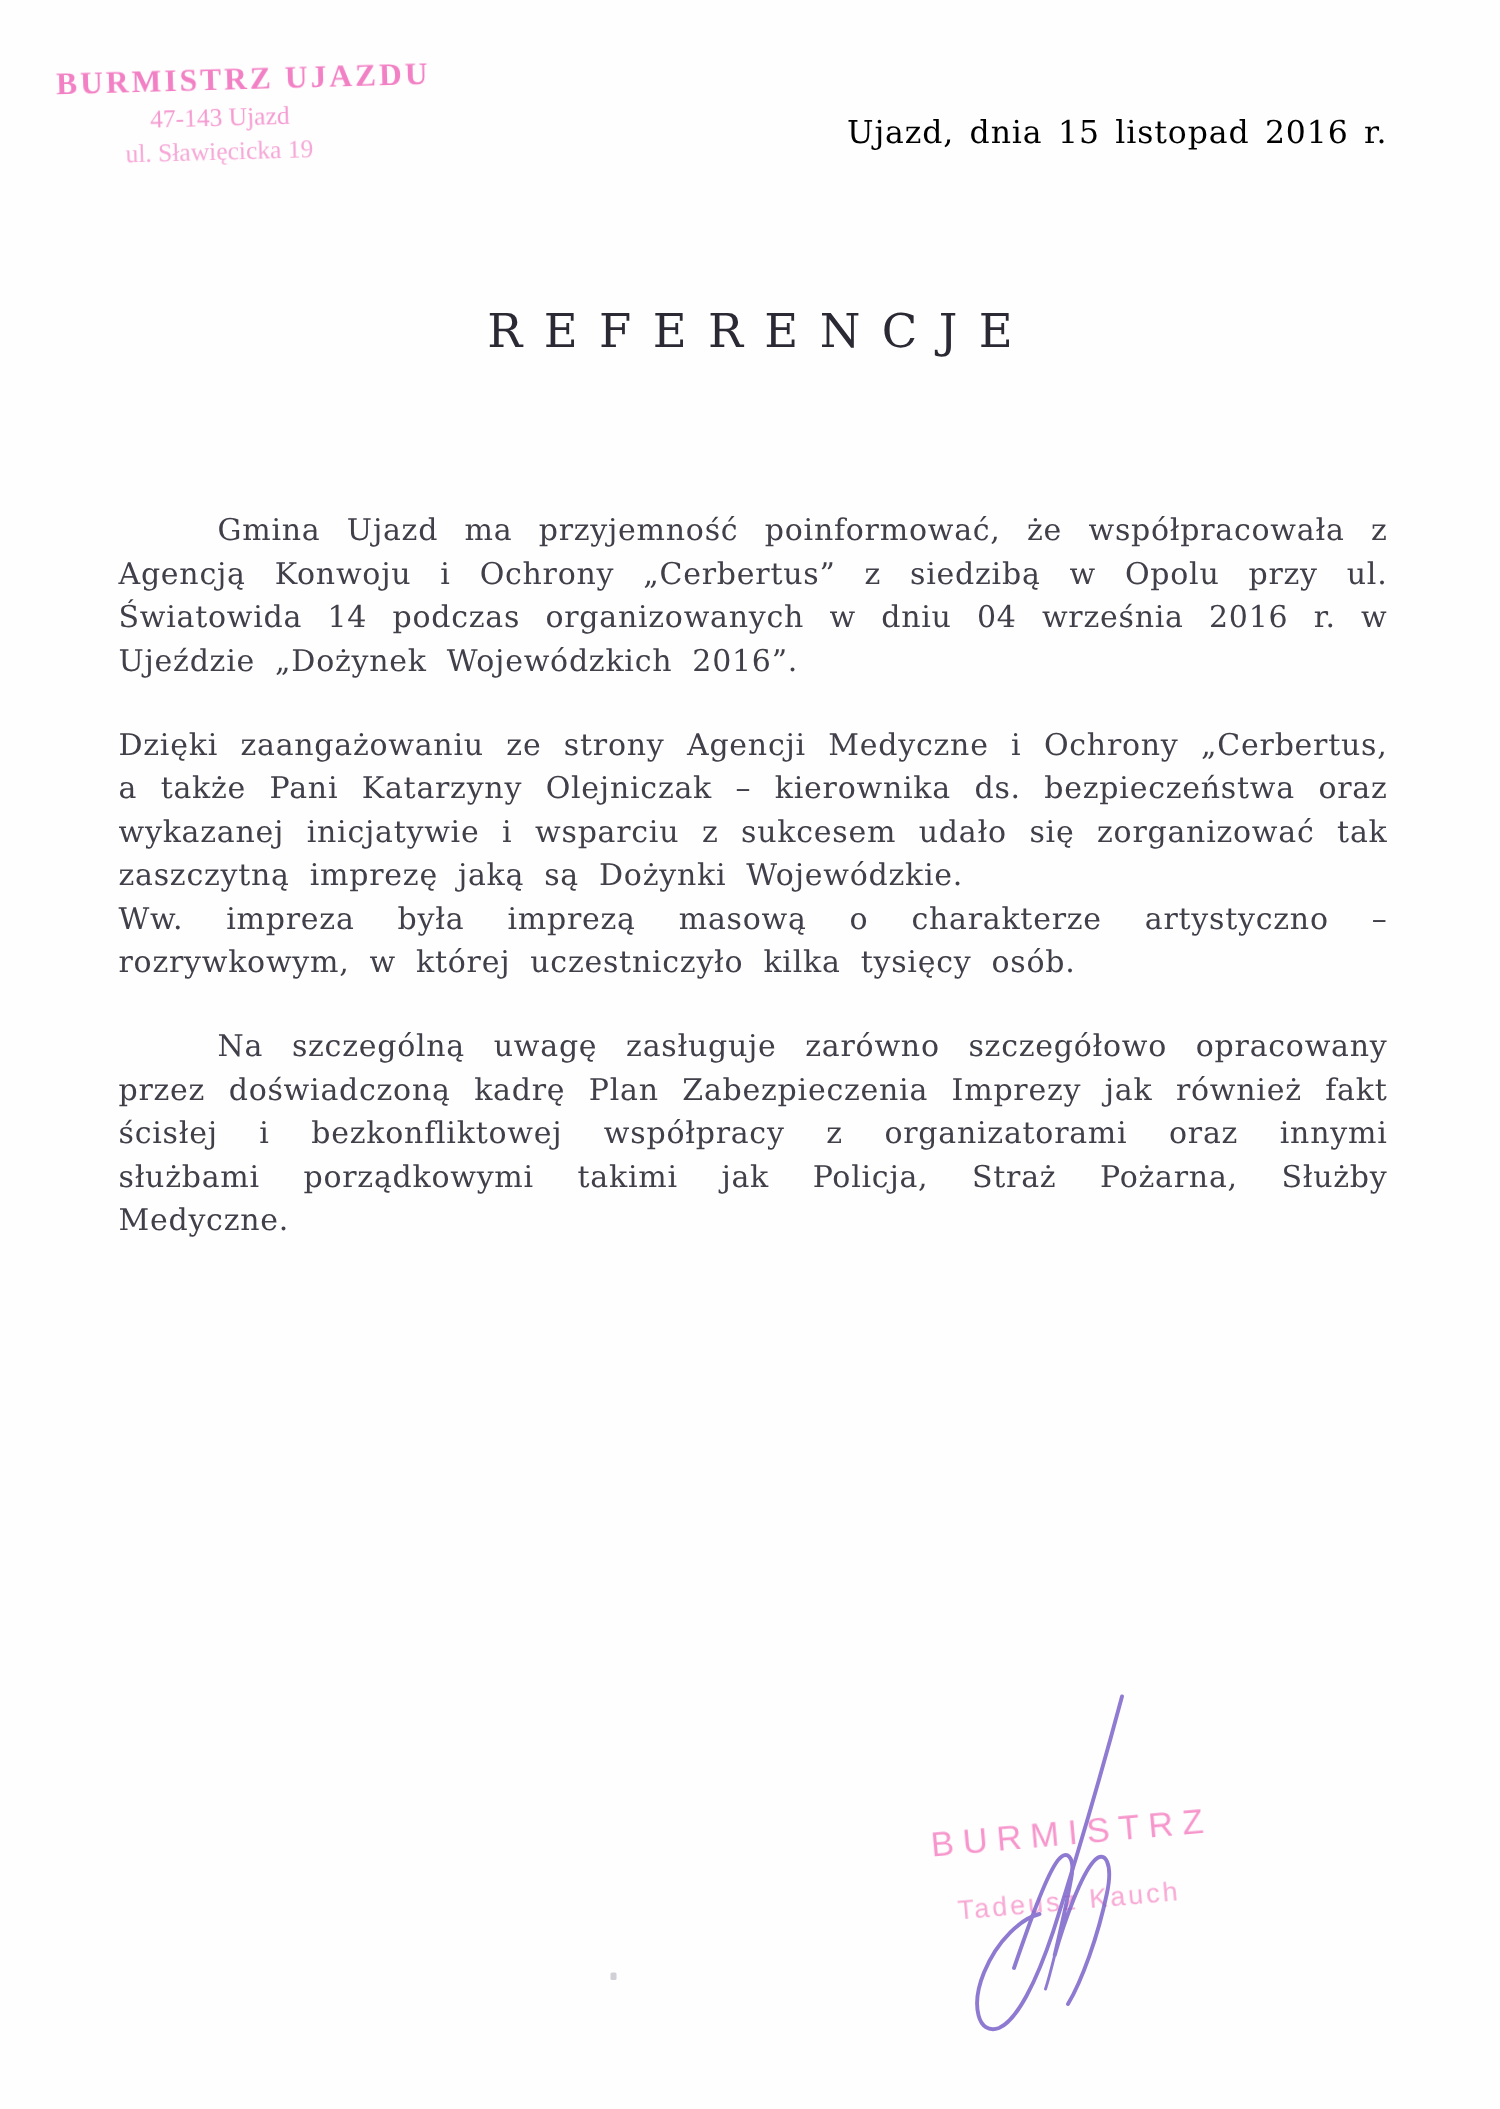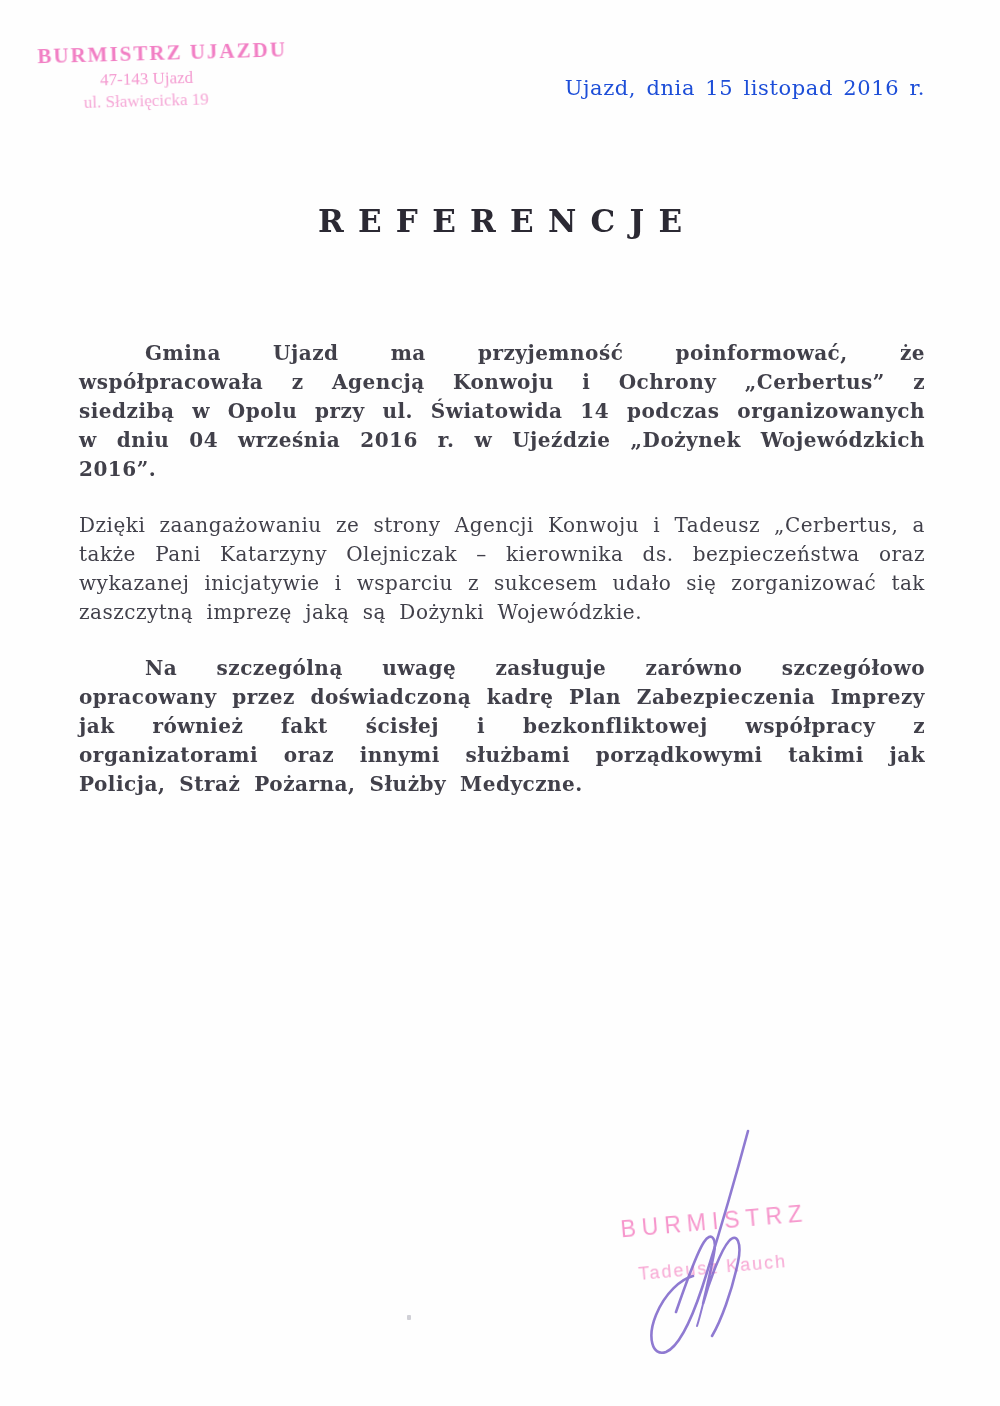--- a/index.html
+++ b/index.html
@@ -21,39 +21,39 @@
     filter:blur(0.4px);
     user-select:none;
   }
   .stamp-top .l1{font-size:21px;font-weight:bold;letter-spacing:2px;opacity:.78;}
   .stamp-top .l2{font-size:17px;padding-left:62px;margin-top:3px;opacity:.62;}
   .stamp-top .l3{font-size:17px;padding-left:45px;margin-top:2px;opacity:.55;}
   
   .dateline{
     position:absolute;top:76px;right:75px;
     font-size:21px;letter-spacing:.6px;word-spacing:3px;
-    color:#1d4ed8;
+    color:#000000;
   }
   
   .doc-title{
     position:absolute;top:203px;left:0;width:100%;
     text-align:center;
-    font-size:31px;font-weight:bold;
+    font-size:31px;font-weight:normal;
     letter-spacing:.46em;text-indent:.46em;
     color:#2b2933;
   }
   
   .body-text{
     position:absolute;left:79px;top:339px;width:846px;
     font-size:20px;line-height:29px;
     text-align:justify;
     letter-spacing:.5px;word-spacing:6.5px;
   }
   .body-text p{margin:0 0 27px 0;}
-  .body-text p.indent{text-indent:66px;font-weight:bold;}
+  .body-text p.indent{text-indent:66px;}
   .body-text p.tight{margin-top:-27px;}
   
   .stamp-bottom{
     position:absolute;left:622px;top:1205px;width:260px;
     color:#f36db8;
     font-family:"Liberation Sans","DejaVu Sans",sans-serif;
     transform:rotate(-5deg);
     filter:blur(0.4px);
     user-select:none;
   }
@@ -75,21 +75,22 @@
     <div class="l2">47-143 Ujazd</div>
     <div class="l3">ul. Sławięcicka 19</div>
   </div>
 
   <div class="dateline">Ujazd, dnia 15 listopad 2016 r.</div>
 
   <div class="doc-title">REFERENCJE</div>
 
   <div class="body-text">
     <p class="indent">Gmina Ujazd ma przyjemność poinformować, że współpracowała z Agencją Konwoju i Ochrony „Cerbertus” z siedzibą w Opolu przy ul. Światowida 14 podczas organizowanych w dniu 04 września 2016 r. w Ujeździe „Dożynek Wojewódzkich 2016”.</p>
-    <p>Dzięki zaangażowaniu ze strony Agencji Konwoju i Tadeusz „Cerbertus, a także Pani Katarzyny Olejniczak – kierownika ds. bezpieczeństwa oraz wykazanej inicjatywie i wsparciu z sukcesem udało się zorganizować tak zaszczytną imprezę jaką są Dożynki Wojewódzkie.</p>
+    <p>Dzięki zaangażowaniu ze strony Agencji Medyczne i Ochrony „Cerbertus, a także Pani Katarzyny Olejniczak – kierownika ds. bezpieczeństwa oraz wykazanej inicjatywie i wsparciu z sukcesem udało się zorganizować tak zaszczytną imprezę jaką są Dożynki Wojewódzkie.</p>
+    <p class="tight">Ww. impreza była imprezą masową o charakterze artystyczno – rozrywkowym, w której uczestniczyło kilka tysięcy osób.</p>
     <p class="indent">Na szczególną uwagę zasługuje zarówno szczegółowo opracowany przez doświadczoną kadrę Plan Zabezpieczenia Imprezy jak również fakt ścisłej i bezkonfliktowej współpracy z organizatorami oraz innymi służbami porządkowymi takimi jak Policja, Straż Pożarna, Służby Medyczne.</p>
   </div>
 
   <div class="stamp-bottom">
     <div class="l1">BURMISTRZ</div>
     <div class="l2">Tadeusz Kauch</div>
   </div>
 
   <svg class="signature-svg" width="1000" height="1406" viewBox="0 0 1000 1406">
     <g fill="none" stroke="#7c64ca" stroke-width="2.6" stroke-linecap="round" opacity="0.85">

